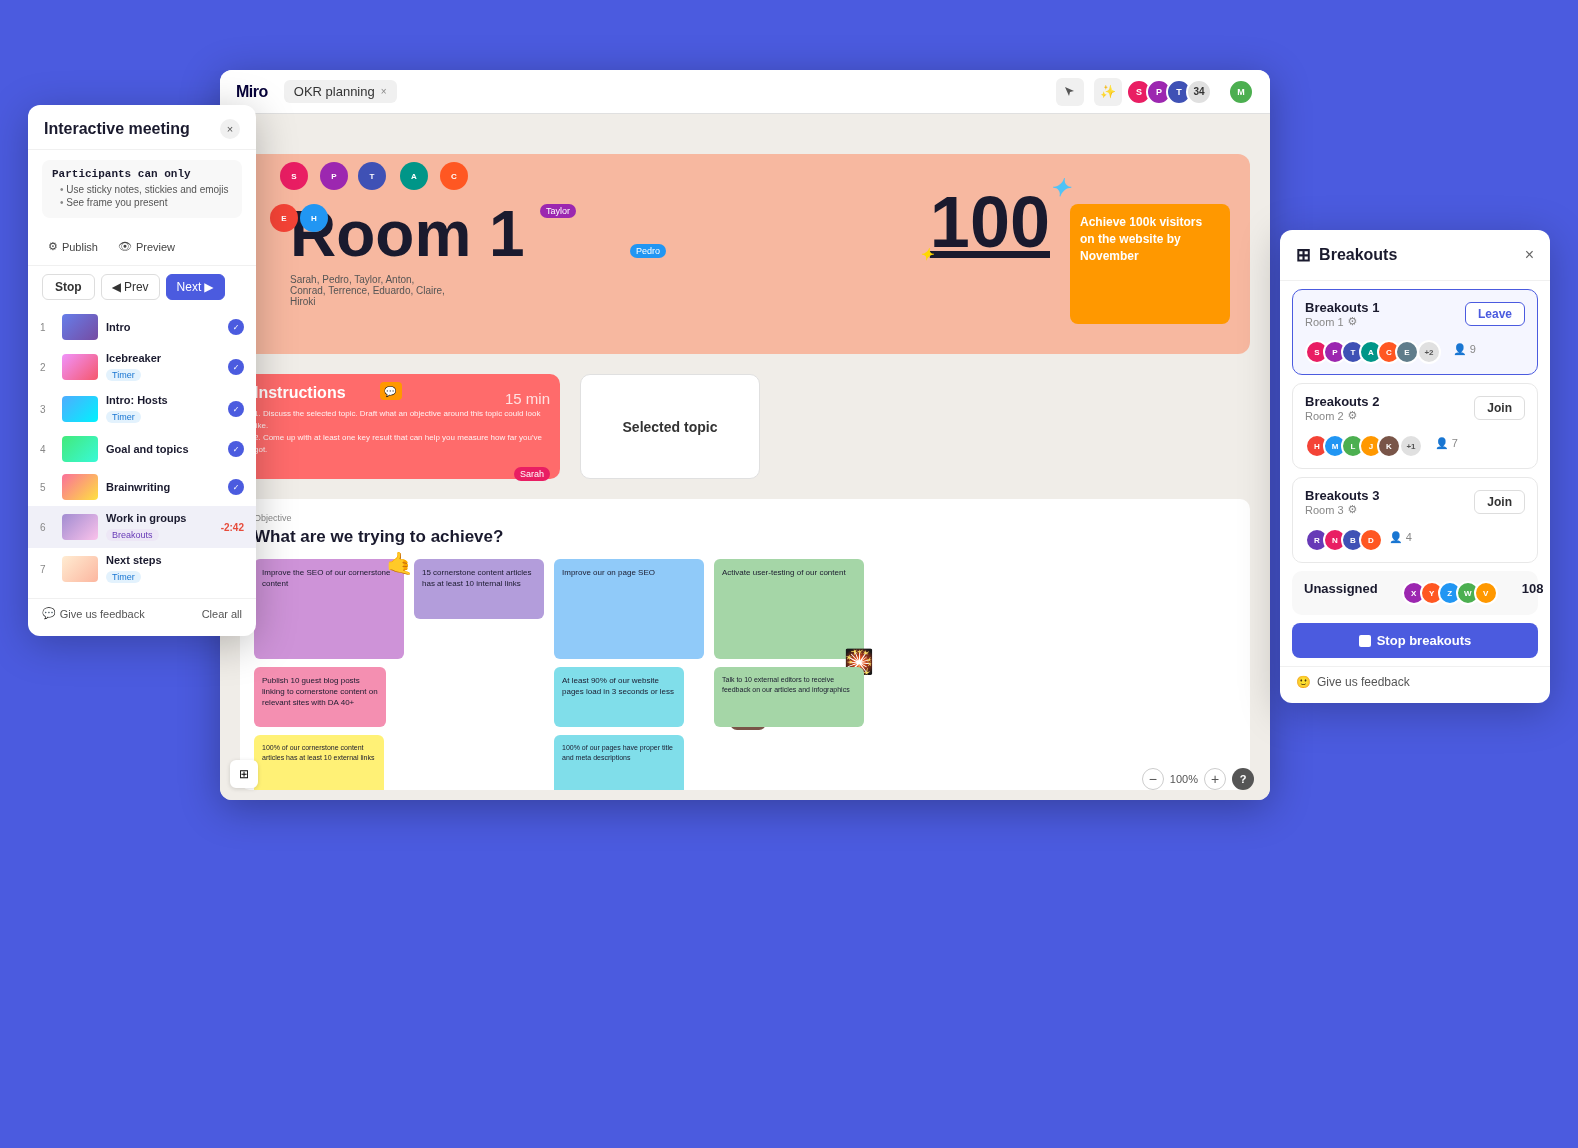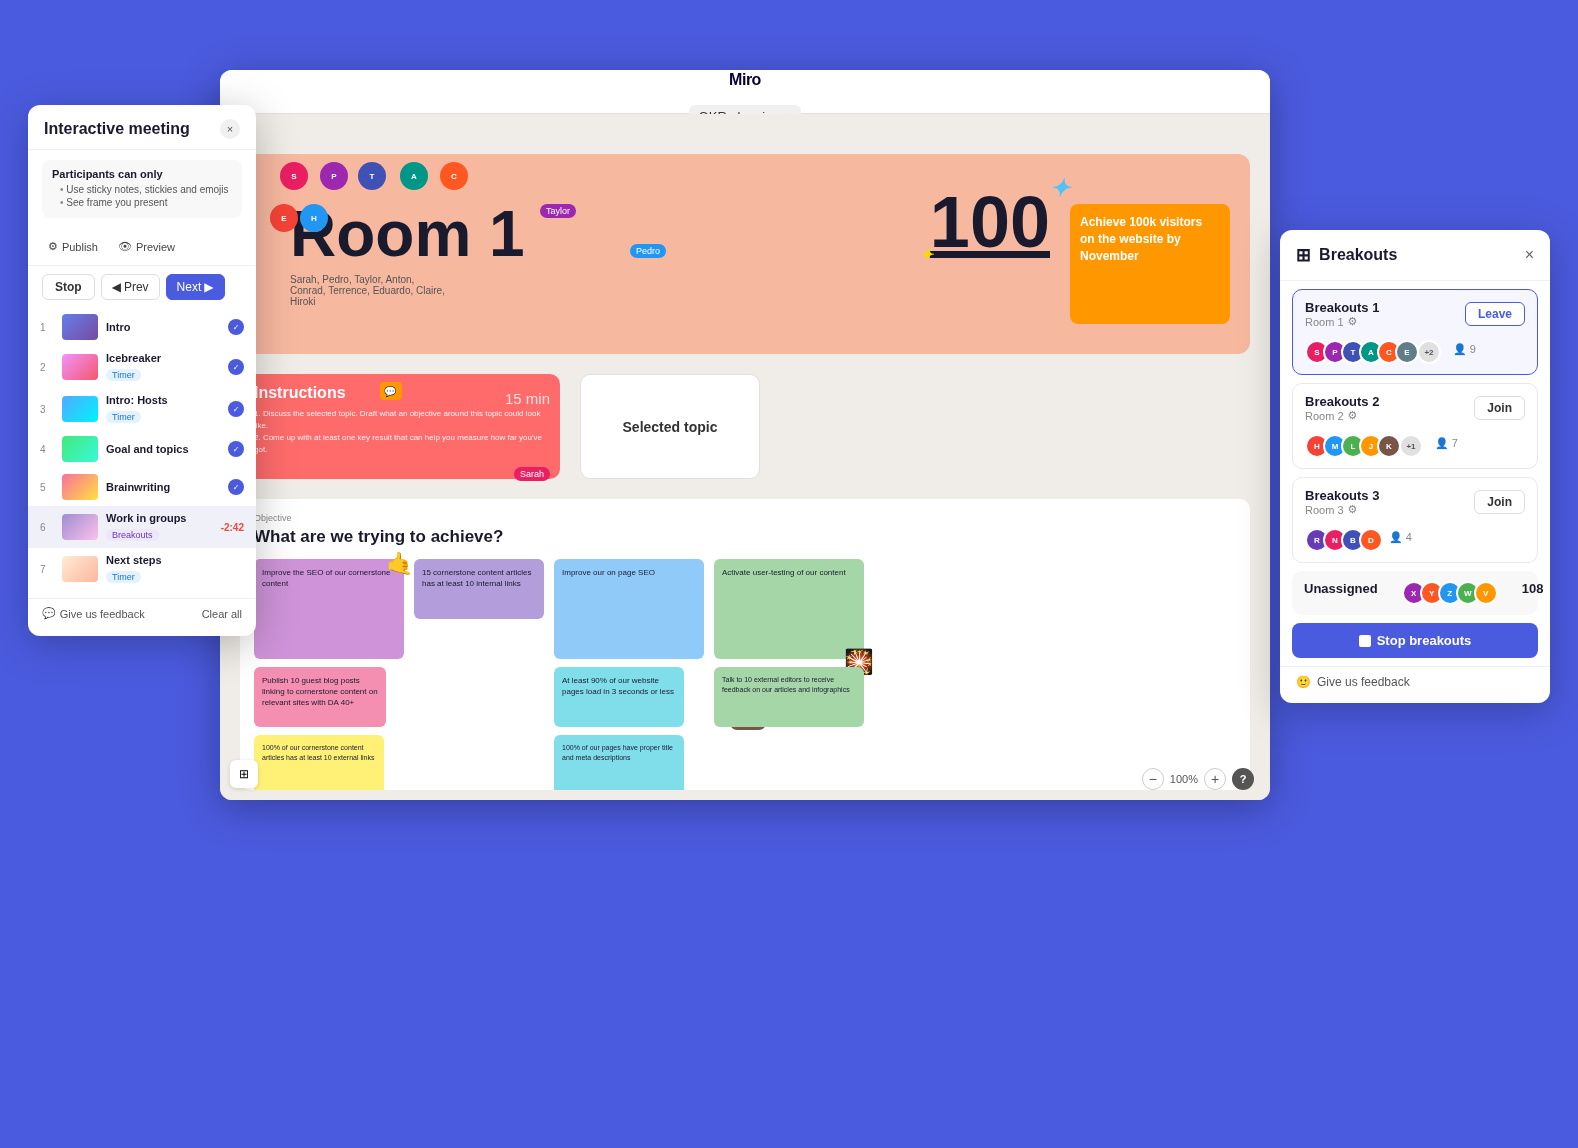--- a/index.html
+++ b/index.html
@@ -26,21 +26,20 @@
     }
 
     .miro-titlebar {
       height: 44px;
       background: #fff;
       display: flex;
       align-items: center;
       padding: 1px 16px;
       border-bottom: 1px solid #e0e0e0;
       gap: 16px;
-      flex-direction: column;
     }
 
     .miro-logo {
       font-weight: 900;
       font-size: 16px;
       color: #050038;
       letter-spacing: -0.5px;
     }
 
     .miro-tab {
@@ -436,20 +435,21 @@
       background: #f8f8f8;
       border-radius: 8px;
       padding: 8px 10px;
     }
 
     .participants-box .box-title {
       font-size: 11px;
       font-weight: 700;
       color: #1a1a2e;
       margin-bottom: 4px;
+      font-family: Liberation Mono, monospace;
     }
 
     .participants-box ul {
       list-style: none;
       padding-left: 8px;
     }
 
     .participants-box ul li {
       font-size: 10px;
       color: #555;

